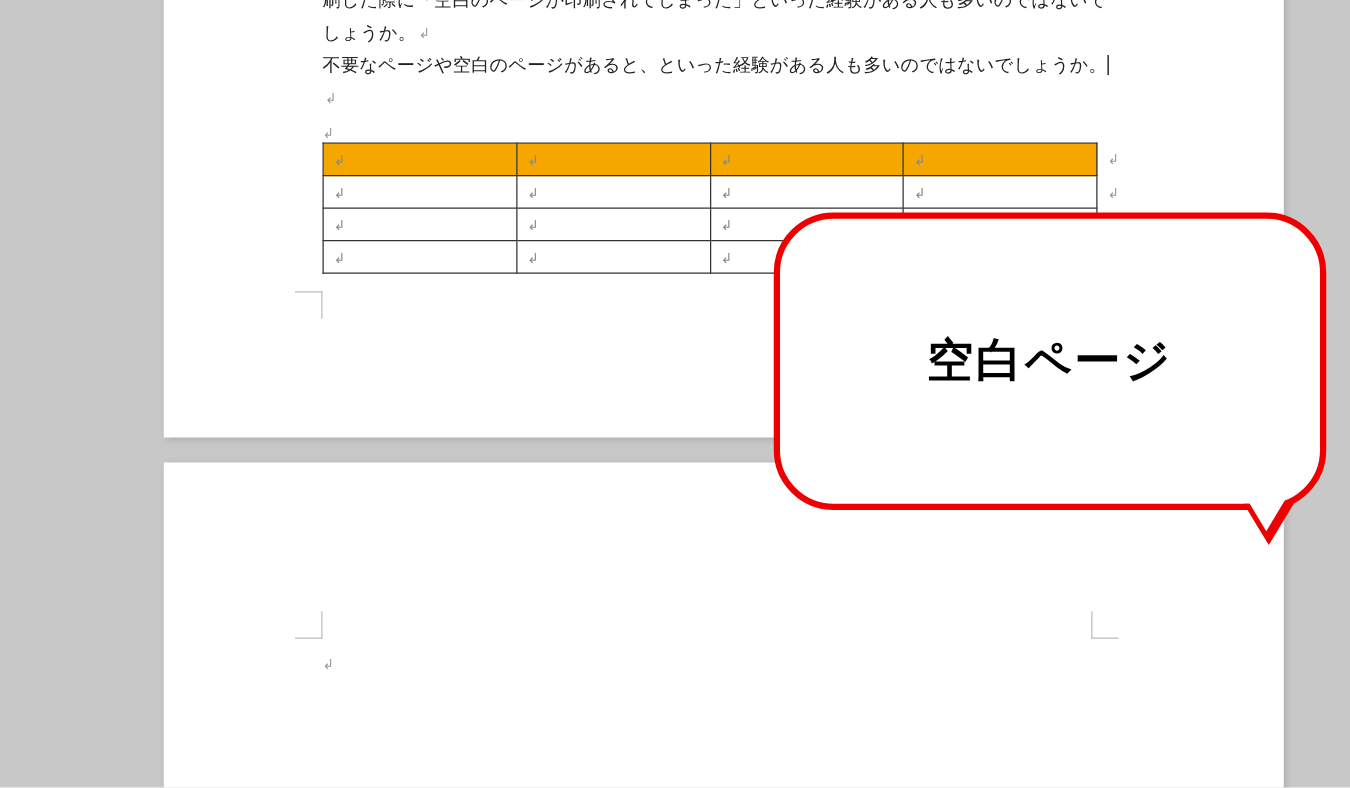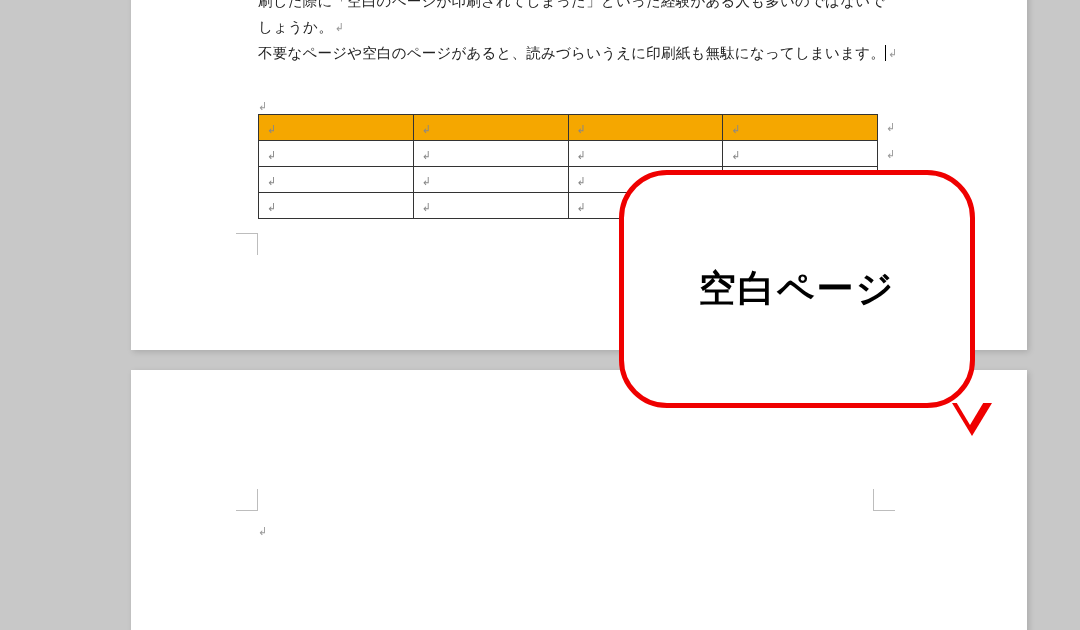--- a/index.html
+++ b/index.html
@@ -102,21 +102,21 @@
       position: absolute;
       left: 127px;
       top: 155px;
       color: #999;
       font-size: 11px;
     }
     .callout {
       position: absolute;
       left: 619px;
       top: 170px;
-      width: 356px;
+      width: 442px;
       height: 238px;
       background: #fff;
       border: 5px solid #ef0000;
       border-radius: 48px;
       z-index: 100;
       display: flex;
       align-items: center;
       justify-content: center;
     }
     .callout-text {
@@ -151,21 +151,21 @@
   </style>
 </head>
 <body>
 
 <div class="page page1">
   <div class="content">
     <p class="para">
       <span>刷した際に「空白のページが印刷されてしまった」といった経験がある人も多いのではないでしょうか。</span><span class="ret">↲</span>
     </p>
     <p class="para">
-      <span>不要なページや空白のページがあると、読みづらいうえに印刷紙も無駄になってしまいます。</span><span class="cursor"></span><span class="ret">↲</span>
+      <span>不要なページや空白のページがあると、といった経験がある人も多いのではないでしょうか。</span><span class="cursor"></span><span class="ret">↲</span>
     </p>
   </div>
   <span class="blank-ret">↲</span>
 
   <table class="doc-table">
     <tbody>
         <tr class="header">
       <td><span class="cell-ret">↲</span></td>
       <td><span class="cell-ret">↲</span></td>
       <td><span class="cell-ret">↲</span></td>

